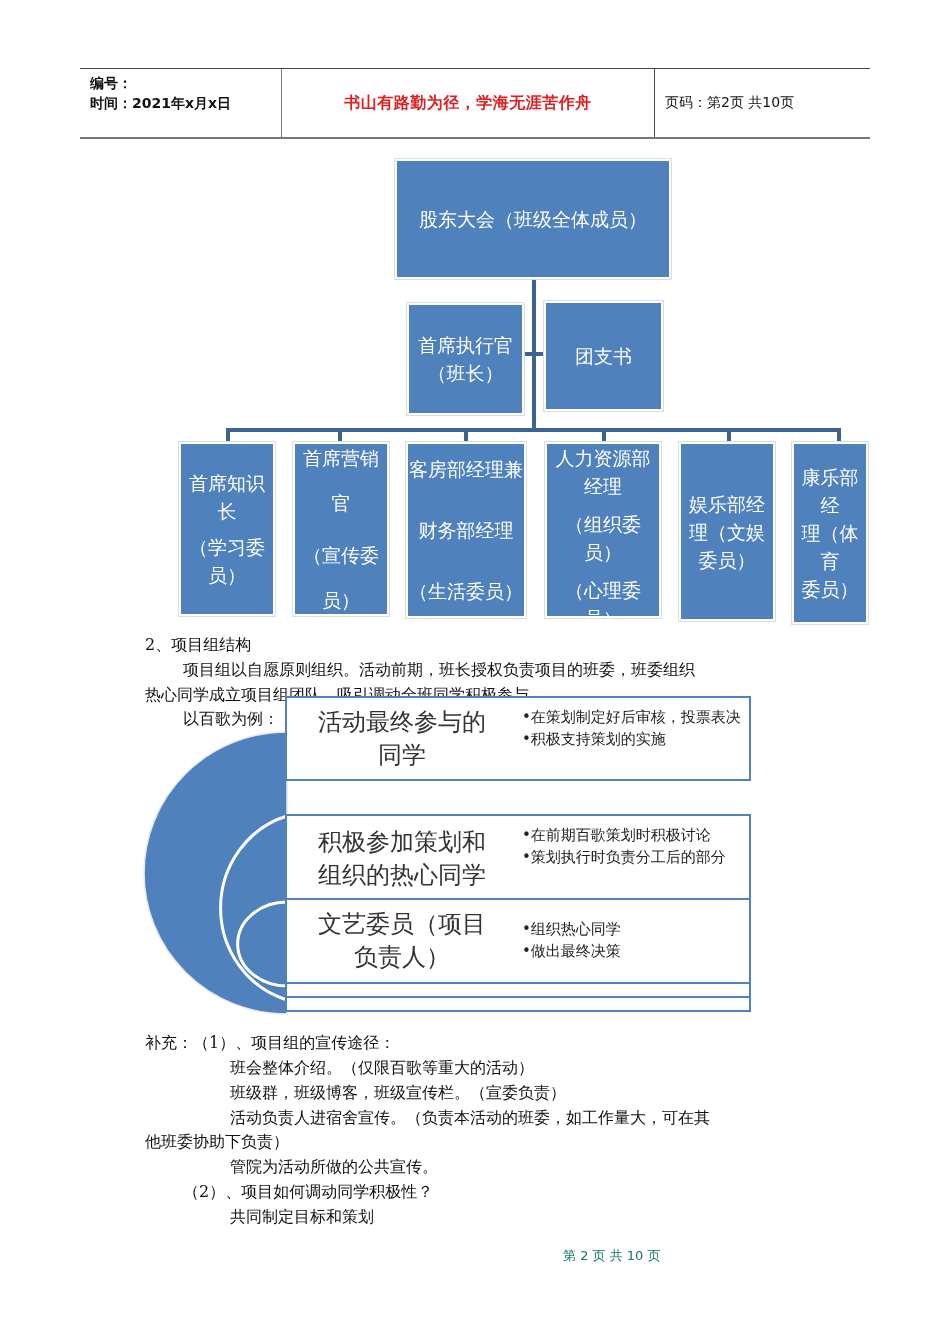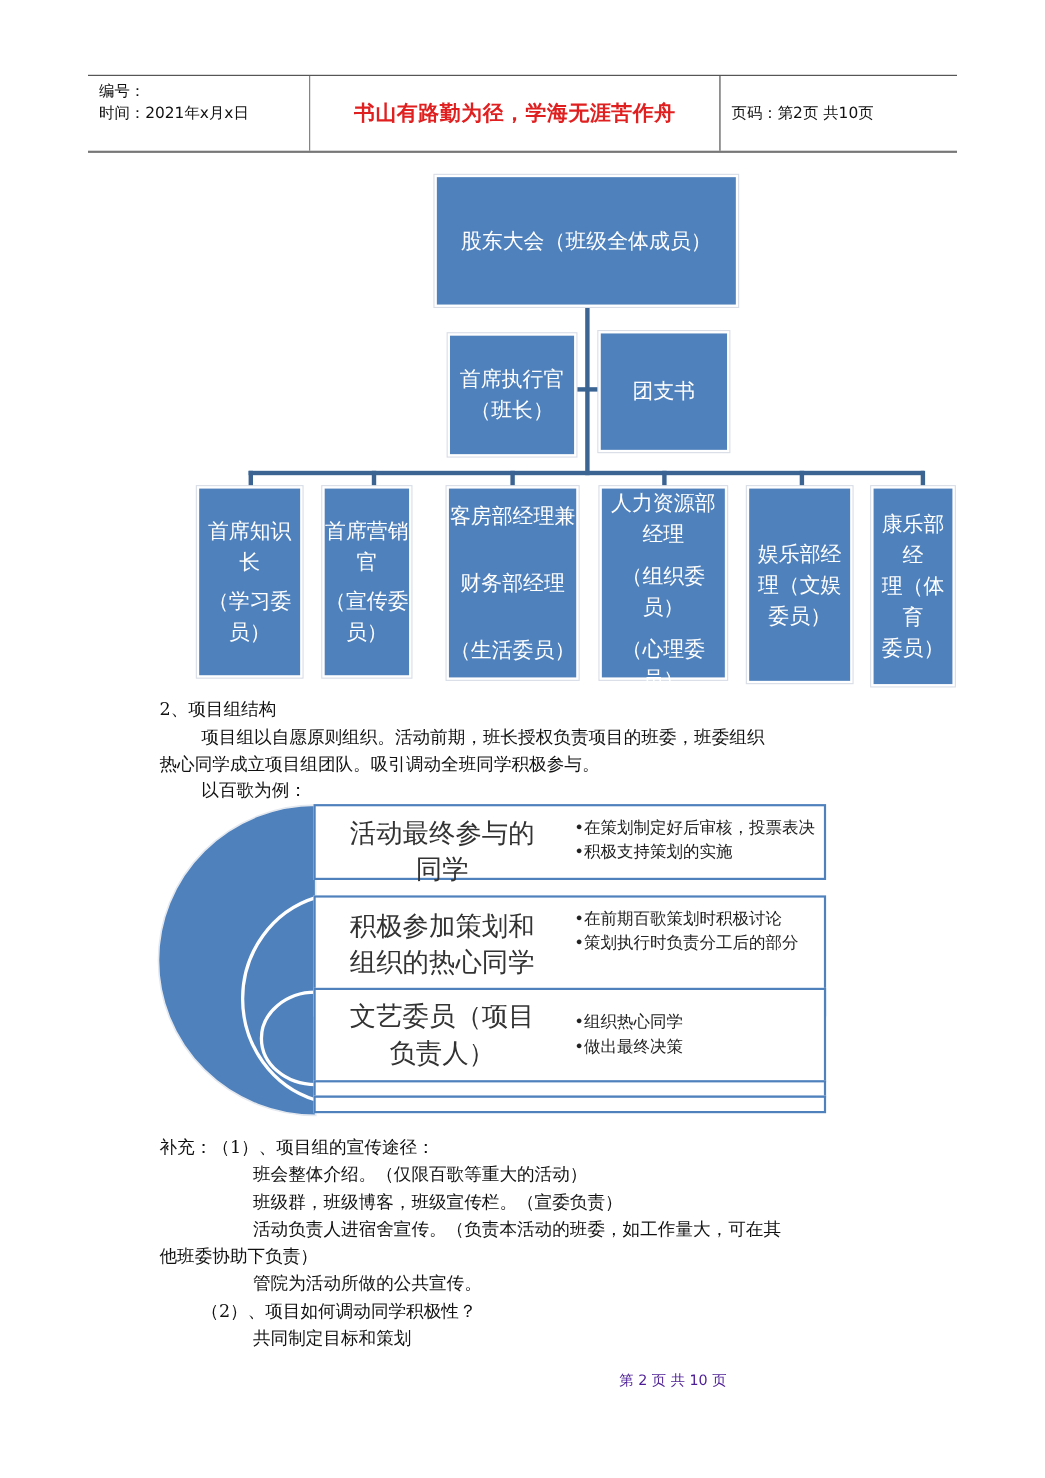--- a/index.html
+++ b/index.html
@@ -3,23 +3,23 @@
 <meta charset="utf-8">
 <style>
   html, body { margin: 0; padding: 0; background: #ffffff; }
   body { width: 950px; height: 1344px; position: relative; overflow: hidden;
          font-family: "DejaVu Serif", "Liberation Serif", serif; color: #111; }
 
   
   .hdr { position: absolute; left: 80px; top: 68px; width: 790px; height: 68px;
          border-top: 1.5px solid #444; border-bottom: 2px solid #777; display: flex; }
   .hdr .c1 { width: 202px; border-right: 1.5px solid #777; padding: 4px 0 0 10px; box-sizing: border-box;
-             font-family: "DejaVu Sans", sans-serif; font-size: 14px; line-height: 20px; }
+             font-family: "DejaVu Sans", sans-serif; font-size: 14px; line-height: 20px; font-weight: bold; }
   .hdr .c2 { width: 372px; border-right: 1.5px solid #444; display: flex; align-items: center; justify-content: center;
-             color: #e02020; font-size: 19px; font-family: "DejaVu Sans", sans-serif; font-weight: bold; letter-spacing: 0.5px; }
+             color: #e02020; font-size: 16px; font-family: "DejaVu Sans", sans-serif; font-weight: bold; letter-spacing: 0.5px; }
   .hdr .c3 { flex: 1; display: flex; align-items: center; padding-left: 10px;
              font-family: "DejaVu Sans", sans-serif; font-size: 14px; }
 
   
   .box { position: absolute; background: #4f81bd; color: #fff; box-sizing: border-box;
          outline: 2px solid #fff; box-shadow: 0 0 0 3px #d8dde6;
          display: flex; flex-direction: column; align-items: center; justify-content: center; text-align: center;
          font-family: "DejaVu Sans", sans-serif; font-size: 19px; line-height: 28px; }
   .line { position: absolute; background: #3b6493; }
 
@@ -67,21 +67,21 @@
 <div class="box" style="left:546px;top:303px;width:115px;height:106px;">
   <span>团支书</span>
 </div>
 
 <div class="box" style="left:181px;top:444px;width:92px;height:170px;">
   <span>首席知识</span>
   <span>长</span>
   <span style="margin-top:8px">（学习委</span>
   <span>员）</span>
 </div>
-<div class="box" style="left:295px;top:444px;width:77px;height:170px;">
+<div class="box" style="left:295px;top:444px;width:92px;height:170px;justify-content:space-between;">
   <span>首席营销</span>
   <span>官</span>
   <span style="margin-top:8px">（宣传委</span>
   <span>员）</span>
 </div>
 <div class="box" style="left:408px;top:444px;width:116px;height:172px;gap:33px;">
   <span>客房部经理兼</span>
   <span>财务部经理</span>
   <span style="">（生活委员）</span>
 </div>
@@ -106,21 +106,21 @@
 <div class="t" style="left:183px;top:658px;">项目组以自愿原则组织。活动前期，班长授权负责项目的班委，班委组织</div>
 <div class="t" style="left:145px;top:683px;">热心同学成立项目组团队。吸引调动全班同学积极参与。</div>
 <div class="t" style="left:183px;top:707px;">以百歌为例：</div>
 
 <svg style="position:absolute;left:140px;top:728px;" width="150" height="290" viewBox="0 0 150 290">
   <path d="M147 4 A143 141 0 0 0 147 286 Z" fill="#4f81bd" stroke="#e4e8ef" stroke-width="1.5"></path>
   <path d="M147 88 A93 96 0 0 0 147 272" fill="none" stroke="#ffffff" stroke-width="3"></path>
   <path d="M147 174 A47 40 0 0 0 147 258" fill="none" stroke="#ffffff" stroke-width="3"></path>
 </svg>
 
-<div class="nest-row" style="top:731px;height:69px;">
+<div class="nest-row" style="top:696px;height:85px;">
   <div class="nest-label" style="top:8px;">
     <div>活动最终参与的</div>
     <div>同学</div>
   </div>
   <div class="nest-bullets" style="top:8px;">
     <div>•在策划制定好后审核，投票表决</div>
     <div>•积极支持策划的实施</div>
   </div>
 </div>
 <div class="nest-row" style="top:814px;height:110px;">
@@ -148,13 +148,13 @@
 
 <div class="t" style="left:145px;top:1031px;">补充：（1）、项目组的宣传途径：</div>
 <div class="t" style="left:230px;top:1056px;">班会整体介绍。（仅限百歌等重大的活动）</div>
 <div class="t" style="left:230px;top:1081px;">班级群，班级博客，班级宣传栏。（宣委负责）</div>
 <div class="t" style="left:230px;top:1106px;">活动负责人进宿舍宣传。（负责本活动的班委，如工作量大，可在其</div>
 <div class="t" style="left:145px;top:1130px;">他班委协助下负责）</div>
 <div class="t" style="left:230px;top:1155px;">管院为活动所做的公共宣传。</div>
 <div class="t" style="left:183px;top:1180px;">（2）、项目如何调动同学积极性？</div>
 <div class="t" style="left:230px;top:1205px;">共同制定目标和策划</div>
 
-<div class="t" style="left:563px;top:1244px;font-size:13px;font-family:'DejaVu Sans',sans-serif;color:#4c1d95;">第 2 页 共 10 页</div>
+<div class="t" style="left:563px;top:1244px;font-size:13px;font-family:'DejaVu Sans',sans-serif;color:#0f766e;">第 2 页 共 10 页</div>
 
 </body></html>

